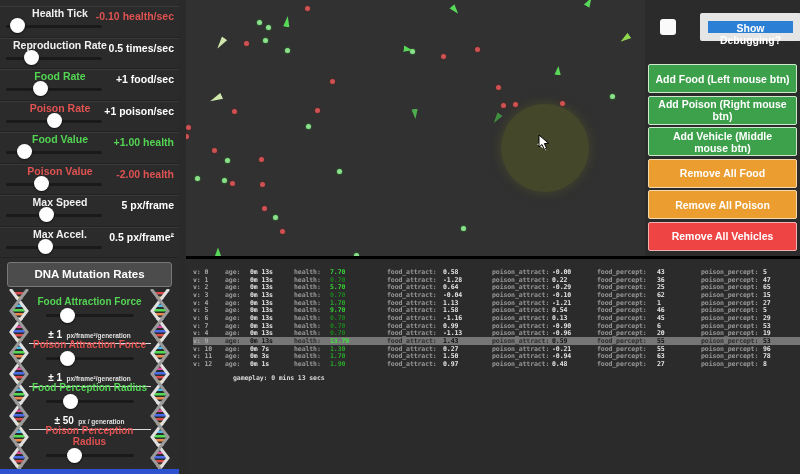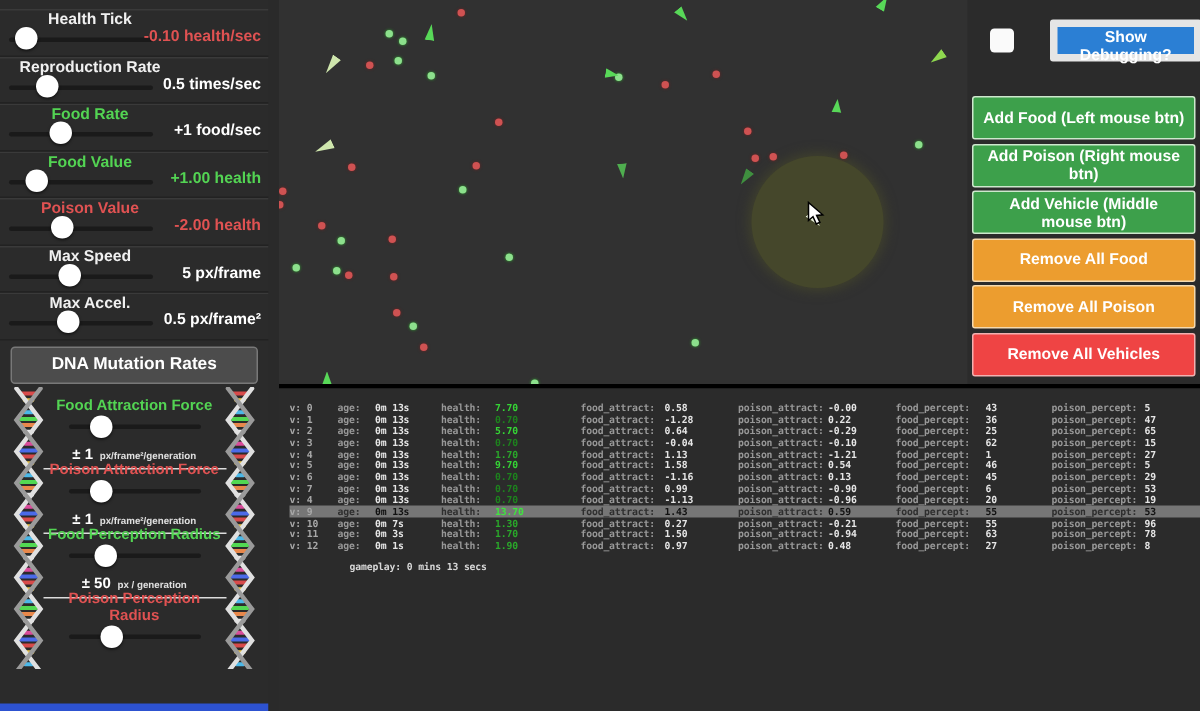--- a/index.html
+++ b/index.html
@@ -6,21 +6,21 @@
   .app{position:relative;width:800px;height:474px;overflow:hidden;background:#2a2a2a;
        font-family:"Liberation Sans",sans-serif;-webkit-font-smoothing:antialiased;}
 
   
   .sidebar{position:absolute;left:0;top:0;width:179px;height:474px;background:#2b2b2b;overflow:hidden;}
   .slider-list{padding-top:6px;}
   .sblock{position:relative;height:30.5px;border-bottom:1px solid #222;box-shadow:inset 0 1px 0 #3a3a3a;}
   .slabel{position:absolute;top:1px;left:0;width:120px;text-align:center;font-size:10.5px;font-weight:bold;color:#f0f0f0;white-space:nowrap;}
   .strack{position:absolute;top:19px;left:6px;width:96px;height:3px;background:#1a1a1a;border-radius:2px;}
   .sthumb{position:absolute;top:12px;width:15px;height:15px;border-radius:50%;background:#fff;box-shadow:0 1px 2px rgba(0,0,0,.6);}
-  .svalue{position:absolute;top:12px;right:5px;font-size:10.5px;font-weight:bold;text-align:right;white-space:nowrap;}
+  .svalue{position:absolute;top:4px;right:5px;font-size:10.5px;font-weight:bold;text-align:right;white-space:nowrap;}
 
   .dna-header{margin:4px 7px 2px;height:23px;line-height:23px;text-align:center;background:#4c4c4c;
               border:1px solid #787878;border-radius:3px;font-size:11.5px;font-weight:bold;color:#fff;}
   .dna-section{position:relative;height:190px;}
   .helix{position:absolute;top:0;width:36px;height:188px;}
   .helix-left{left:1px;}
   .helix-right{right:1px;transform:scaleX(-1);}
   .dna-list{position:relative;margin:0 23px;padding-top:7px;}
   .dnarow{position:relative;height:43px;text-align:center;}
   .dlabel{font-size:10px;font-weight:bold;line-height:11px;width:122px;margin:0 auto;}
@@ -39,21 +39,21 @@
                   background:#45472b;box-shadow:0 0 8px 2px rgba(69,71,43,.75);}
   .fdot{position:absolute;width:5px;height:5px;border-radius:50%;background:#8ce08c;box-shadow:0 0 2px #3a3;}
   .pdot{position:absolute;width:5px;height:5px;border-radius:50%;background:#cf5252;box-shadow:0 0 2px #722;}
   .veh{position:absolute;width:8px;clip-path:polygon(50% 0,90% 100%,10% 100%);}
   .cursor{position:absolute;left:352px;top:134px;z-index:4;}
 
   
   .panelbg{position:absolute;left:645px;top:0;width:155px;height:256px;background:#2b2b2b;}
   .dbg-row{position:absolute;left:15px;top:13px;display:flex;align-items:center;}
   .checkbox{width:16px;height:16px;background:#fafafa;border-radius:3px;}
-  .btn-blue{margin-left:24px;width:101px;height:28px;background:#2b7fd4;border:5px solid #e5e5e5;border-radius:2px;
+  .btn-blue{margin-left:24px;width:101px;height:28px;background:#2b7fd4;border:8px solid #e5e5e5;border-radius:2px;
             color:#fff;font-weight:bold;font-size:10.5px;font-family:inherit;cursor:pointer;}
   .btn-stack{position:absolute;left:3px;top:64px;width:149px;display:flex;flex-direction:column;gap:2.5px;}
   .pbtn{height:29px;border:1px solid;border-radius:2px;color:#fff;font-weight:bold;font-size:10.5px;
         font-family:inherit;cursor:pointer;}
 
   
   .debug-area{position:absolute;left:186px;top:259px;width:607px;height:215px;background:#2b2b2b;
               padding:9px 0 0 7px;font-family:"DejaVu Sans Mono",monospace;font-size:6.5px;font-weight:bold;
               color:#e2e2e2;letter-spacing:-0.1px;}
   .trow{display:flex;height:7.7px;align-items:center;white-space:nowrap;}
@@ -89,20 +89,26 @@
       <div class="slabel" style="color:#f0f0f0">Reproduction Rate</div>
       <div class="strack"></div>
       <div class="sthumb" style="left:23.5px"></div>
       <div class="svalue" style="color:#ffffff">0.5 times/sec</div>
     </div>
         <div class="sblock">
       <div class="slabel" style="color:#53d453">Food Rate</div>
       <div class="strack"></div>
       <div class="sthumb" style="left:33.1px"></div>
       <div class="svalue" style="color:#ffffff">+1 food/sec</div>
+    </div>
+        <div class="sblock">
+      <div class="slabel" style="color:#e05252">Poison Rate</div>
+      <div class="strack"></div>
+      <div class="sthumb" style="left:46.5px"></div>
+      <div class="svalue" style="color:#ffffff">+1 poison/sec</div>
     </div>
         <div class="sblock">
       <div class="slabel" style="color:#53d453">Food Value</div>
       <div class="strack"></div>
       <div class="sthumb" style="left:16.7px"></div>
       <div class="svalue" style="color:#53d453">+1.00 health</div>
     </div>
         <div class="sblock">
       <div class="slabel" style="color:#e05252">Poison Value</div>
       <div class="strack"></div>

